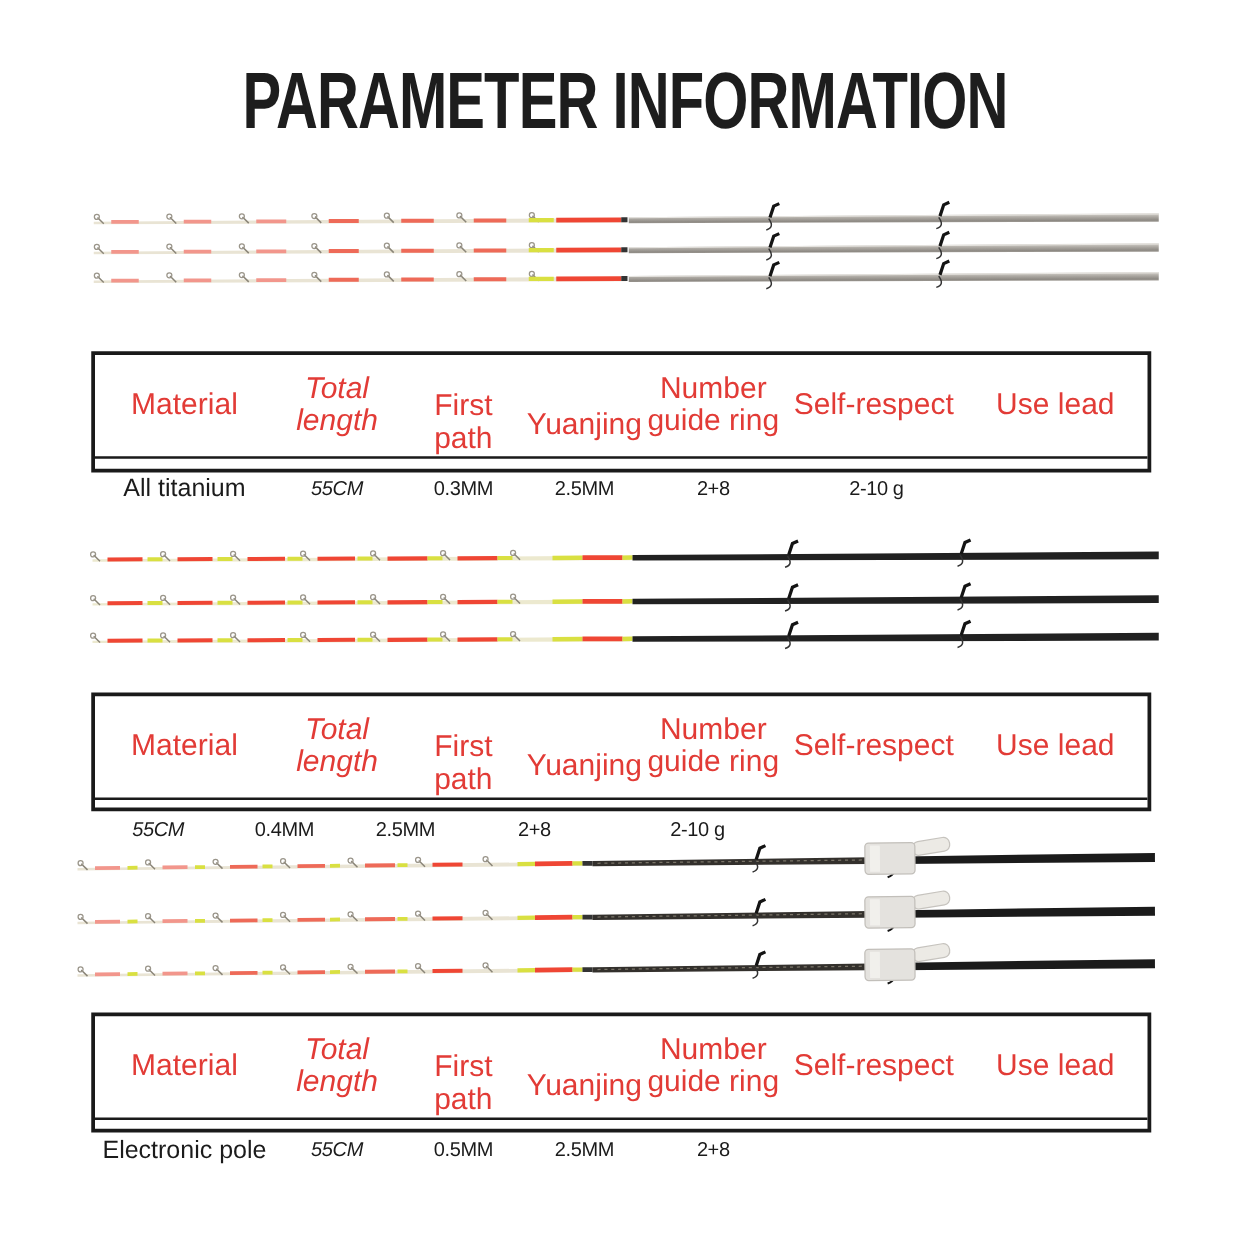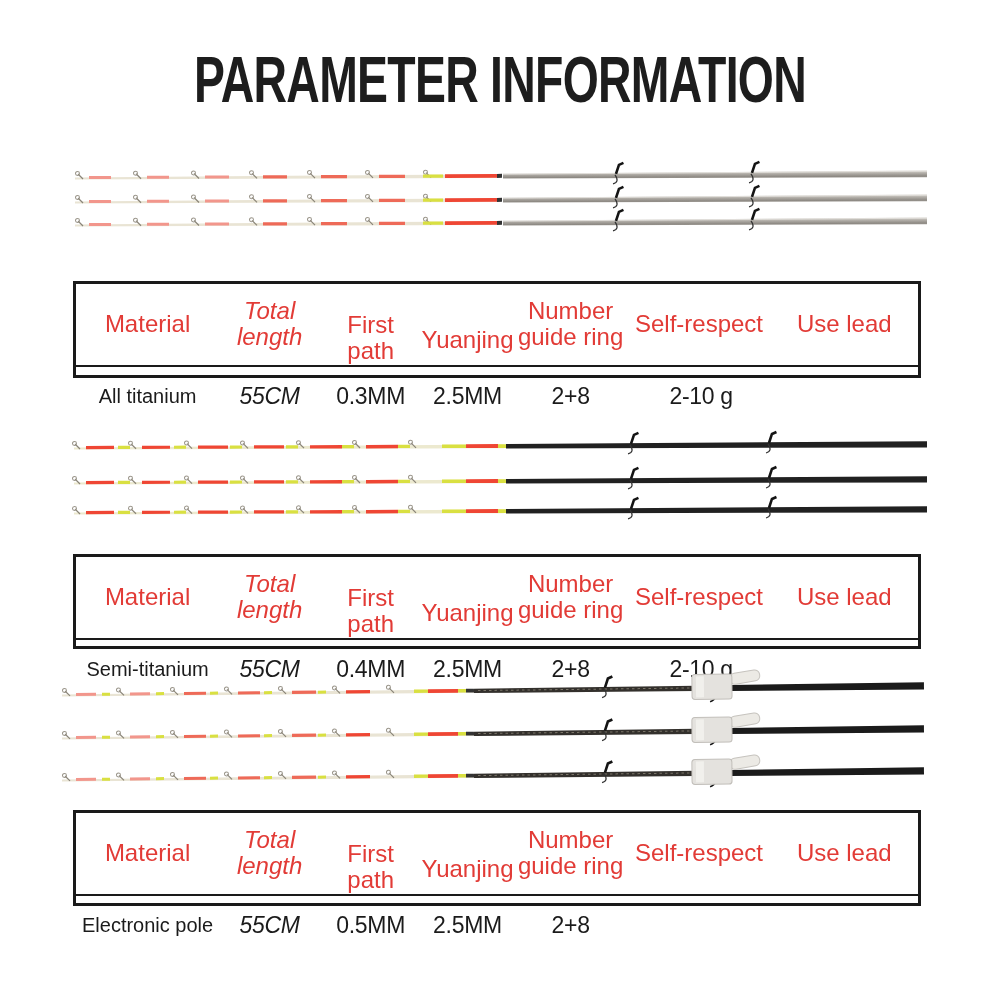--- a/index.html
+++ b/index.html
@@ -24,21 +24,21 @@
     flex:0 0 49px;display:flex;align-items:center;
     border-bottom:2px solid var(--c-table_border,#1a1a1a);
   }
   .trow{flex:1 1 auto;display:flex;align-items:flex-end;}
   .hc{
     color:var(--c-header_text,#e23b36);font-size:24px;line-height:1.1;
     text-align:center;display:flex;align-items:center;justify-content:center;
     height:100%;box-sizing:border-box;padding:0 2px;
   }
   .dc{
-    color:var(--c-body_text,#1b1b1b);font-size:23px;letter-spacing:-0.3px;
+    color:var(--c-body_text,#1b1b1b);font-size:16px;letter-spacing:-0.3px;
     text-align:center;display:flex;align-items:center;justify-content:center;
     height:100%;box-sizing:border-box;
   }
   .dc.c1{font-size:20px;letter-spacing:0;}
   .c1{width:17.0%;} .c2{width:12.0%;font-style:italic;} .c3{width:12.0%;margin-top:28px;} .c4{width:11.0%;margin-top:32px;}
   .c5{width:13.5%;} .c6{width:17.0%;} .c7{width:17.5%;}
 </style>
 </head>
 <body>
 
@@ -167,21 +167,20 @@
     <div class="thead">
       <div class="hc c1">Material</div>
       <div class="hc c2">Total length</div>
       <div class="hc c3">First path</div>
       <div class="hc c4">Yuanjing</div>
       <div class="hc c5">Number guide ring</div>
       <div class="hc c6">Self-respect</div>
       <div class="hc c7">Use lead</div>
     </div>
     <div class="trow">
-      <div class="dc c1">Semi-titanium</div>
       <div class="dc c2">55CM</div>
       <div class="dc c3">0.4MM</div>
       <div class="dc c4">2.5MM</div>
       <div class="dc c5">2+8</div>
       <div class="dc c7">2-10 g</div>
     </div>
   </div>
 
   <svg id="rods3" class="rodsvg">
     <defs>

